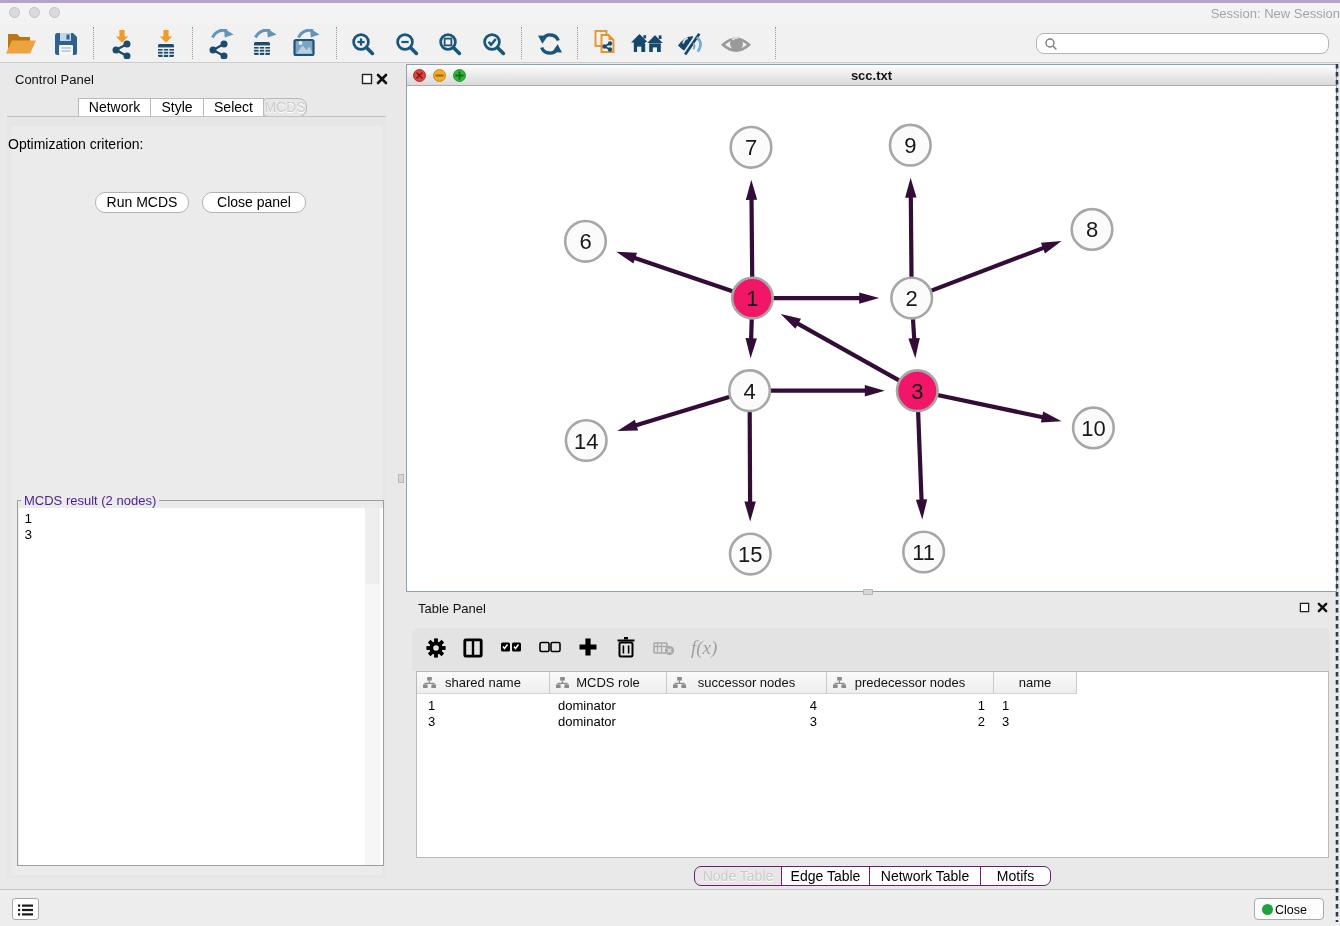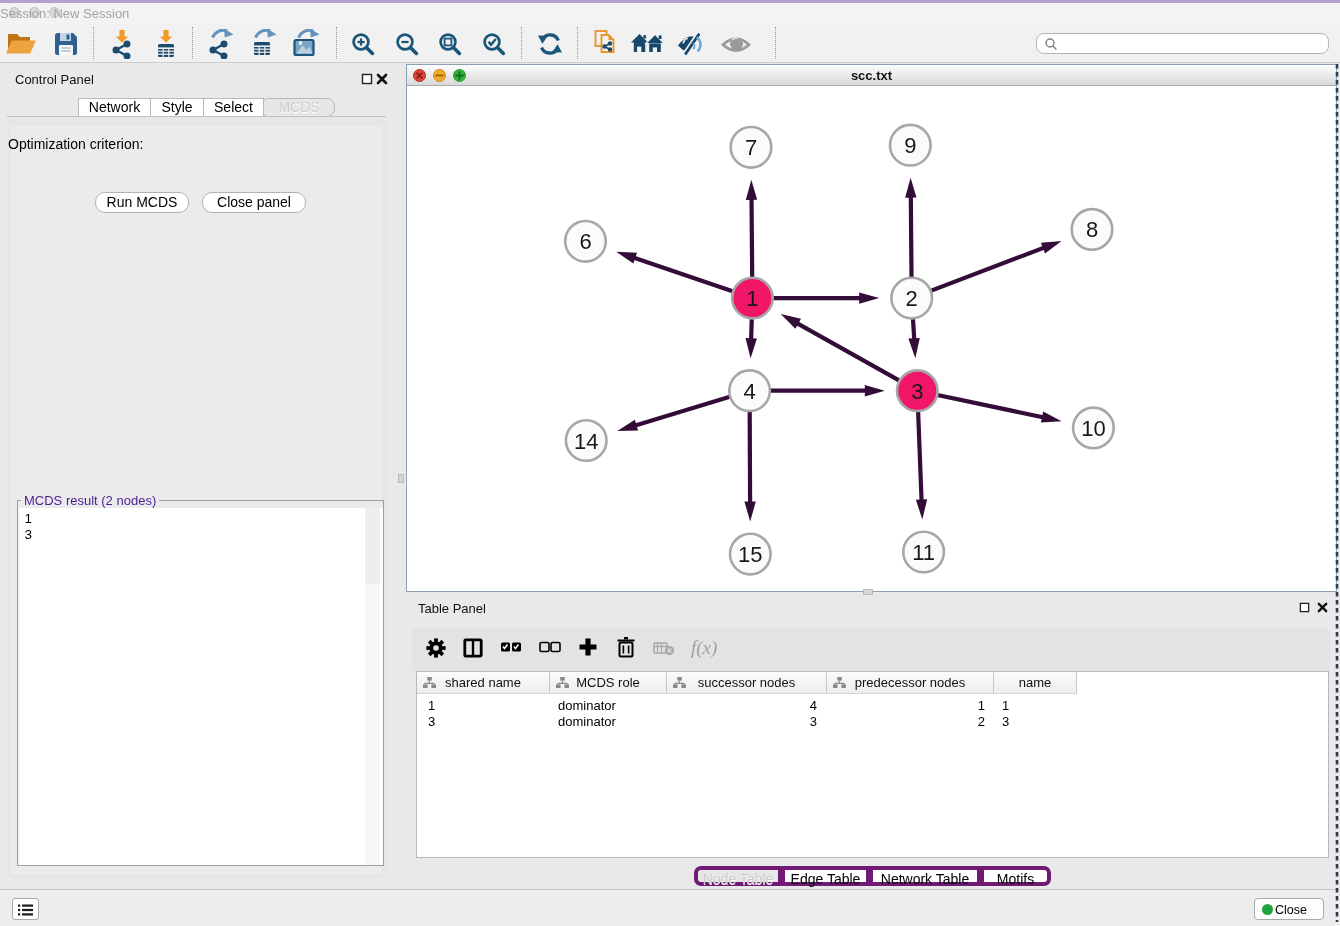--- a/index.html
+++ b/index.html
@@ -1,33 +1,33 @@
 <!DOCTYPE html>
 <html><head><meta charset="utf-8"><style>
 *{margin:0;padding:0;box-sizing:border-box}
 html,body{width:1340px;height:926px;overflow:hidden;background:#b6a3cb;font-family:"Liberation Sans",sans-serif}
 .abs{position:absolute}
 #win{position:absolute;left:0;top:3px;width:1340px;height:923px;background:#ebebeb;border-radius:9px 9px 0 0;overflow:hidden}
 #titlebar{position:absolute;left:0;top:3px;width:1340px;height:21px;background:#f3f3f3}
 .tl{position:absolute;top:3.5px;width:11px;height:11px;border-radius:50%;background:#dadada;border:1px solid #c3c3c3}
-#title{position:absolute;top:2.5px;left:0;width:1340px;text-align:left;font-size:13px;color:#a4a4a4}
+#title{position:absolute;top:2.5px;left:0;width:1340px;text-align:right;font-size:13px;color:#a4a4a4}
 #toolbar{position:absolute;left:0;top:24px;width:1340px;height:39px;background:#f1f1f1;border-bottom:1px solid #cccccc}
 .sep{position:absolute;top:3px;height:32px;width:0;border-left:1px dotted #9a9a9a}
 #main{position:absolute;left:0;top:64px;width:1340px;height:862px;background:#e9e9e9}
 .paneltitle{font-size:13px;color:#111}
 .tabrow .tab{position:absolute;top:0;height:19px;background:#fff;border:1px solid #b9b9b9;font-size:14px;color:#000;text-align:center;line-height:17px}
 #mcdspane{position:absolute;left:7px;top:52px;width:379px;height:762px;background:#e6e6e6;border-top:1px solid #c2c2c2}
 #mcdsinner{position:absolute;left:4px;top:9px;width:371px;height:749px;background:#ebebeb}
 .btn{position:absolute;background:#fff;border:1px solid #b3b3b3;border-radius:10px;font-size:14px;color:#000;text-align:center}
 #netwin{position:absolute;left:406px;top:0px;width:931px;height:528px;border:1px solid #8f9fb3;background:#fff}
 #nettitle{position:absolute;left:0;top:0;width:929px;height:21px;background:linear-gradient(#fdfdfd,#d9d9d9);border-bottom:1px solid #ababab}
 .mtl{position:absolute;top:4px;width:13px;height:13px;border-radius:50%}
 .hdrcell{position:absolute;top:0;height:22px;background:linear-gradient(#fbfbfb,#ededed);border-right:1px solid #c9c9c9;border-bottom:1px solid #d6d6d6;font-size:13px;color:#111;text-align:center;line-height:22px}
 #btmbar{position:absolute;left:0;top:825px;width:1340px;height:37px;background:#ededed;border-top:1px solid #c6c6c6}
-.btab{position:absolute;top:0;height:20px;background:#fff;border:4px solid #701a75;font-size:14px;text-align:center;line-height:18px;color:#000}
+.btab{position:absolute;top:0;height:20px;background:#fff;border:1px solid #701a75;font-size:14px;text-align:center;line-height:18px;color:#000}
 </style></head><body>
 <div id="win"></div>
 <div id="titlebar">
   <div class="tl" style="left:9px"></div>
     <div class="tl" style="left:29px"></div>
     <div class="tl" style="left:49px"></div>
   <div id="title">Session: New Session</div>
 </div>
 <div id="toolbar">
   <div class="sep" style="left:93px"></div>
@@ -171,21 +171,21 @@
 <svg class="abs" style="left:361px;top:9px" width="12" height="12" viewBox="0 0 12 12">
       <rect x="1.5" y="1.5" width="9" height="9" fill="#fff" stroke="#222" stroke-width="1.4"></rect>
     </svg>
 <svg class="abs" style="left:376px;top:9px" width="12" height="12" viewBox="0 0 12 12">
       <path d="M2,2 L10,10 M10,2 L2,10" stroke="#111" stroke-width="2.6" stroke-linecap="round"></path>
     </svg>
 <div class="tabrow">
  <div class="tab abs" style="left:78px;top:34px;width:73px">Network</div>
  <div class="tab abs" style="left:150px;top:34px;width:54px">Style</div>
  <div class="tab abs" style="left:203px;top:34px;width:61px">Select</div>
- <div class="tab abs" style="left:263px;top:34px;width:72px;background:#e7e7e7;color:#cdcdcd;text-shadow:0 1px 0 #fff;border-radius:4px 8px 8px 4px">MCDS</div>
+ <div class="tab abs" style="left:263px;top:34px;width:44px;background:#e7e7e7;color:#cdcdcd;text-shadow:0 1px 0 #fff;border-radius:4px 8px 8px 4px">MCDS</div>
 </div>
 <div id="mcdspane">
       <div id="mcdsinner"></div>
     </div>
 <div class="abs" style="left:8px;top:72px;width:378px;text-align:left;font-size:14px;color:#000">Optimization criterion:</div>
 <div class="btn" style="left:95px;top:128px;width:94px;height:21px;line-height:19px">Run MCDS</div>
 <div class="btn" style="left:202px;top:128px;width:104px;height:21px;line-height:19px">Close panel</div>
 <div class="abs" style="left:17px;top:436px;width:367px;height:366px;border:1px solid #9e9e9e"></div>
 <div class="abs" style="left:21px;top:429px;background:#ebebeb;padding:0 3px;font-size:13px;color:#4c1d95">MCDS result (2 nodes)</div>
 <div class="abs" style="left:18.5px;top:443.5px;width:364px;height:357px;background:#fff">

